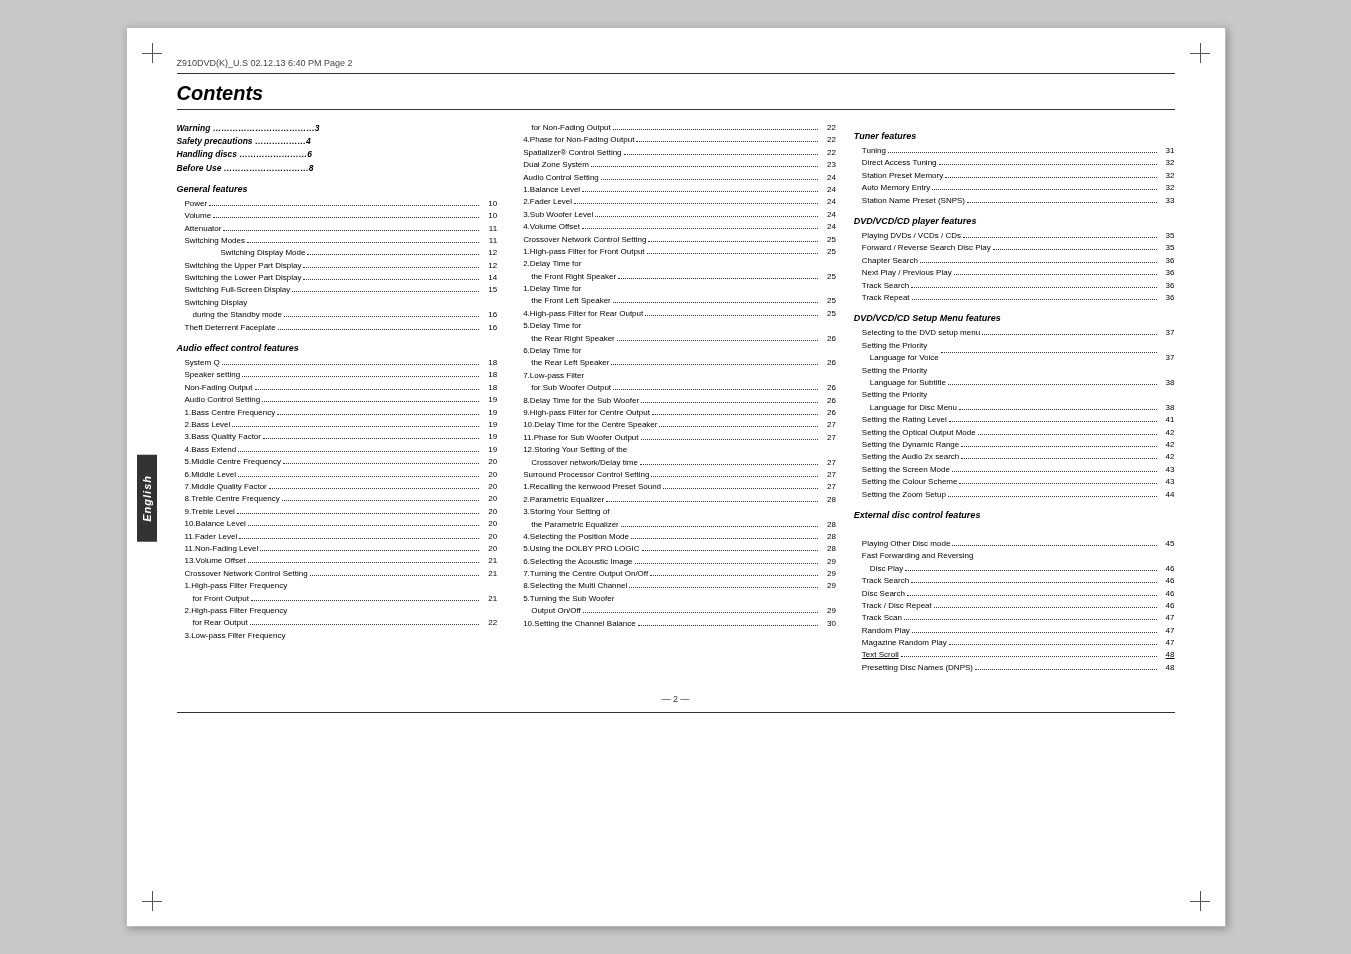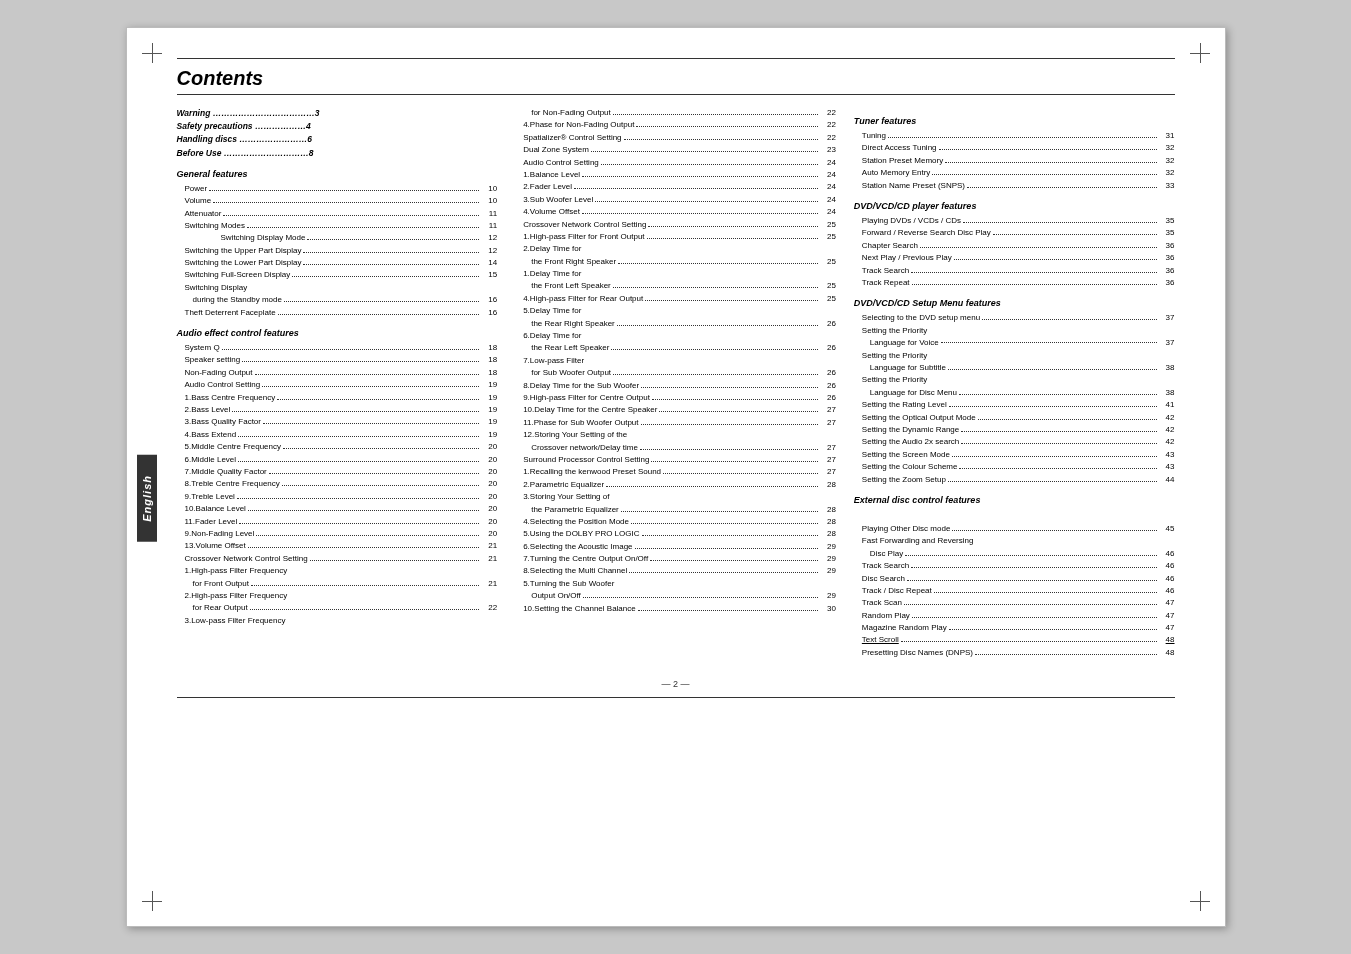--- a/index.html
+++ b/index.html
@@ -122,20 +122,21 @@
 
     <div class="crosshair crosshair-tl"></div>
     <div class="crosshair crosshair-tr"></div>
     <div class="crosshair crosshair-bl"></div>
     <div class="crosshair crosshair-br"></div>
 
     <div class="side-label-wrapper">
       <div class="side-label">English</div>
     </div>
 
+    <div class="top-label">Z910DVD(K)_U.S  02.12.13  6:40 PM  Page 2</div>
     <hr class="top-rule">
 
     <div class="contents-heading">Contents</div>
 
     <div class="columns-layout">
 
       <div class="col" id="col1">
       <div style="display: flex; align-items: baseline; font-size: 8.5px; line-height: 1.55; font-weight: bold; font-style: italic;">
             <span>Warning ………………………………3</span>
           </div>
@@ -272,21 +273,21 @@
             <span style="white-space: nowrap;">10.Balance Level</span>
             <span class="dots" style="flex: 1 1 0%; border-bottom: 1px dotted rgb(51, 51, 51); margin: 0px 2px 2px; display: inline-block; min-width: 5px;"></span>
             <span style="min-width: 16px; text-align: right; font-size: 8px;">20</span>
           </div>
           <div style="display: flex; align-items: baseline; font-size: 8px; line-height: 1.55; padding-left: 8px;">
             <span style="white-space: nowrap;">11.Fader Level</span>
             <span class="dots" style="flex: 1 1 0%; border-bottom: 1px dotted rgb(51, 51, 51); margin: 0px 2px 2px; display: inline-block; min-width: 5px;"></span>
             <span style="min-width: 16px; text-align: right; font-size: 8px;">20</span>
           </div>
           <div style="display: flex; align-items: baseline; font-size: 8px; line-height: 1.55; padding-left: 8px;">
-            <span style="white-space: nowrap;">9.Non-Fading Level</span>
+            <span style="white-space: nowrap;">11.Non-Fading Level</span>
             <span class="dots" style="flex: 1 1 0%; border-bottom: 1px dotted rgb(51, 51, 51); margin: 0px 2px 2px; display: inline-block; min-width: 5px;"></span>
             <span style="min-width: 16px; text-align: right; font-size: 8px;">20</span>
           </div>
           <div style="display: flex; align-items: baseline; font-size: 8px; line-height: 1.55; padding-left: 8px;">
             <span style="white-space: nowrap;">13.Volume Offset</span>
             <span class="dots" style="flex: 1 1 0%; border-bottom: 1px dotted rgb(51, 51, 51); margin: 0px 2px 2px; display: inline-block; min-width: 5px;"></span>
             <span style="min-width: 16px; text-align: right; font-size: 8px;">21</span>
           </div>
           <div style="display: flex; align-items: baseline; font-size: 8px; line-height: 1.55; padding-left: 8px;">
             <span style="white-space: nowrap;">Crossover Network Control Setting</span>
@@ -566,21 +567,21 @@
           </div>
           <div style="font-size: 9px; font-weight: bold; font-style: italic; margin-top: 8px; margin-bottom: 2px;">DVD/VCD/CD Setup Menu features</div>
           <div style="display: flex; align-items: baseline; font-size: 8px; line-height: 1.55; padding-left: 8px;">
             <span style="white-space: nowrap;">Selecting to the DVD setup menu</span>
             <span class="dots" style="flex: 1 1 0%; border-bottom: 1px dotted rgb(51, 51, 51); margin: 0px 2px 2px; display: inline-block; min-width: 5px;"></span>
             <span style="min-width: 16px; text-align: right; font-size: 8px;">37</span>
           </div>
           <div style="display: flex; align-items: baseline; font-size: 8px; line-height: 1.55; padding-left: 8px;">
             <span style="white-space: nowrap;">Setting the Priority</span>
           </div>
-          <div style="display: flex; align-items: center; font-size: 8px; line-height: 1.55; padding-left: 16px;">
+          <div style="display: flex; align-items: flex-start; font-size: 8px; line-height: 1.55; padding-left: 16px;">
             <span style="white-space: nowrap;">Language for Voice</span>
             <span class="dots" style="flex: 1 1 0%; border-bottom: 1px dotted rgb(51, 51, 51); margin: 0px 2px 2px; display: inline-block; min-width: 5px;"></span>
             <span style="min-width: 16px; text-align: right; font-size: 8px;">37</span>
           </div>
           <div style="display: flex; align-items: baseline; font-size: 8px; line-height: 1.55; padding-left: 8px;">
             <span style="white-space: nowrap;">Setting the Priority</span>
           </div>
           <div style="display: flex; align-items: baseline; font-size: 8px; line-height: 1.55; padding-left: 16px;">
             <span style="white-space: nowrap;">Language for Subtitle</span>
             <span class="dots" style="flex: 1 1 0%; border-bottom: 1px dotted rgb(51, 51, 51); margin: 0px 2px 2px; display: inline-block; min-width: 5px;"></span>

